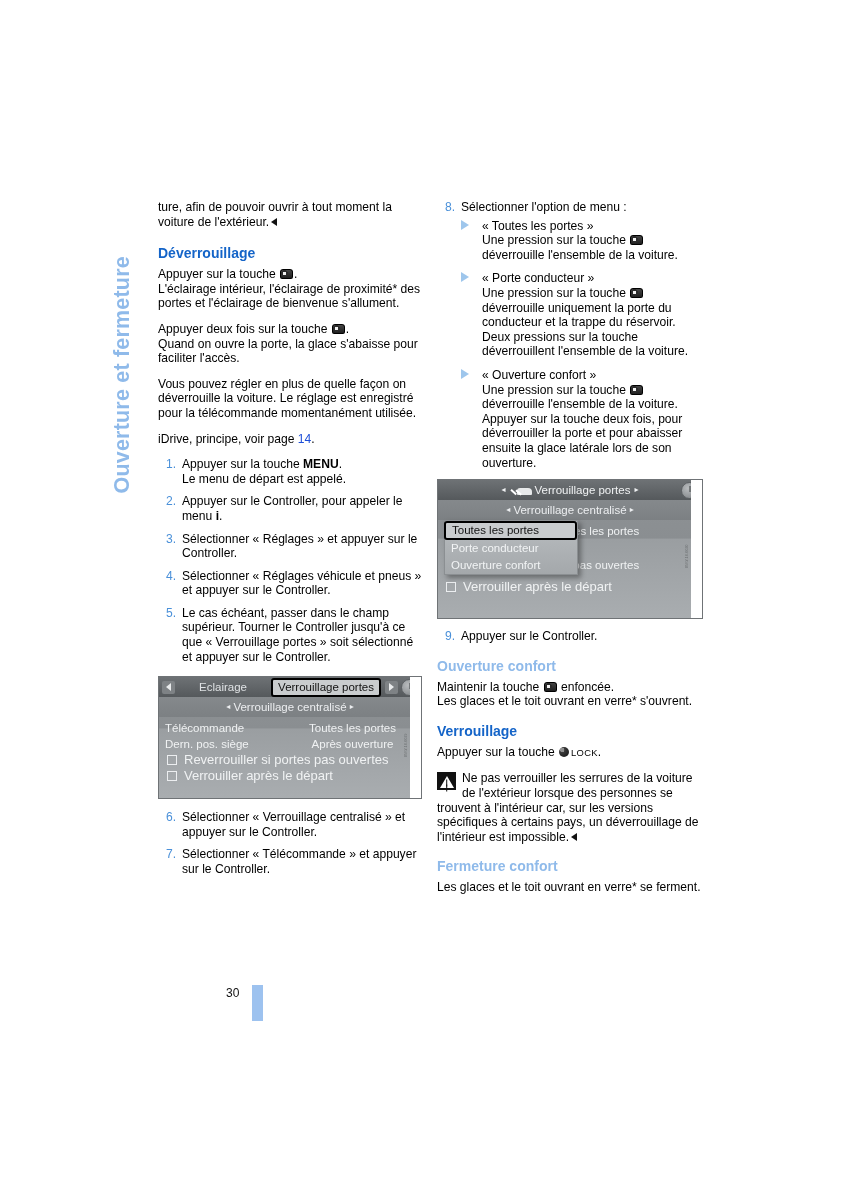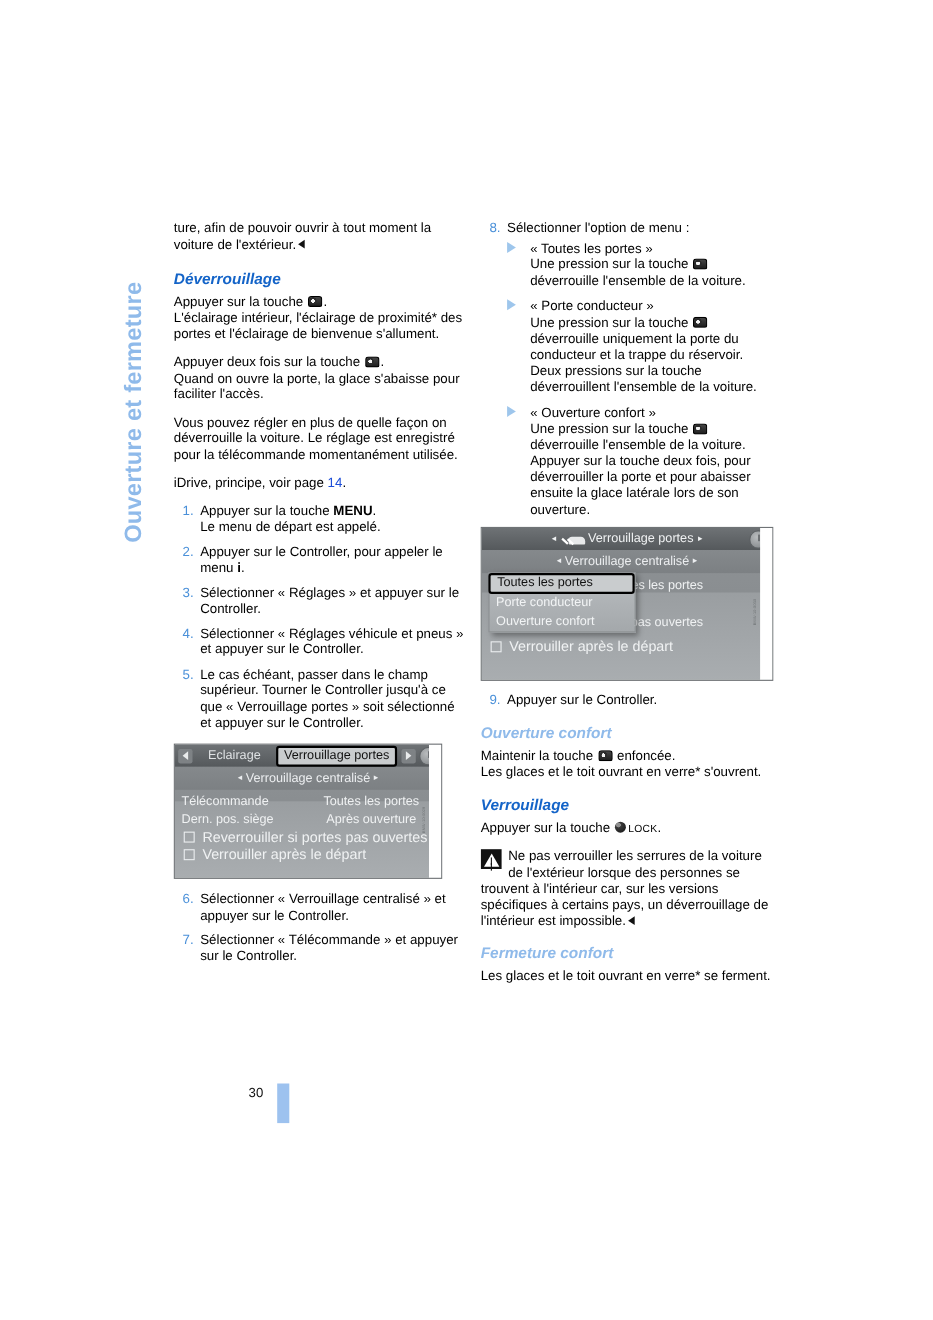--- a/index.html
+++ b/index.html
@@ -39,21 +39,21 @@
 
   
   .col{position:absolute;top:200px;width:264px;font-size:12.1px;line-height:14.6px;}
   .col-left{left:158px;}
   .col-right{left:437px;width:272px;}
 
   p{margin:0 0 11px 0;}
   p.tight{margin-bottom:0;}
   h3.hd{
     font-size:14px;font-weight:bold;color:#1464c8;
-    margin:14px 0 5px 0;line-height:17px;font-style:italic;
+    margin:14px 0 5px 0;line-height:17px;
   }
   h3.hd.light{color:#8fbaea;}
   h3.hd.first{margin-top:16px;}
 
   .blue-num{color:#1d4ed8;}
   b{font-weight:bold;}
 
   
   ol.steps{list-style:none;margin:0;padding:0;}
   ol.steps>li{
@@ -248,21 +248,21 @@
     </p>
 
     <ol class="steps" id="steps-1">
         <li><span class="n">1.</span><span>Appuyer sur la touche <b>MENU</b><span>.<br>Le menu de départ est appelé.</span></span></li>
         <li><span class="n">2.</span><span>Appuyer sur le Controller, pour appeler le menu <b>i</b><span>.</span></span></li>
         <li><span class="n">3.</span><span>Sélectionner « Réglages » et appuyer sur le Controller.</span></li>
         <li><span class="n">4.</span><span>Sélectionner « Réglages véhicule et pneus » et appuyer sur le Controller.</span></li>
         <li><span class="n">5.</span><span>Le cas échéant, passer dans le champ supérieur. Tourner le Controller jusqu'à ce que « Verrouillage portes » soit sélectionné et appuyer sur le Controller.</span></li>
       </ol>
 
-    <div class="idrive" style="margin:12px 0 11px 0;width:244px;height:123px;">
+    <div class="idrive" style="margin:12px 0 11px 0;width:264px;height:123px;">
       <div class="bar">
         <div class="arrow-l"></div>
         <div class="t1">Eclairage</div>
         <div class="sel">Verrouillage portes</div>
         <div class="arrow-r" style="margin-left:4px;"></div>
         <div class="clock"></div>
       </div>
       <div class="sub">
         <span style="font-size:8px;vertical-align:2px;">◂</span>
         <span>Verrouillage centralisé</span>

